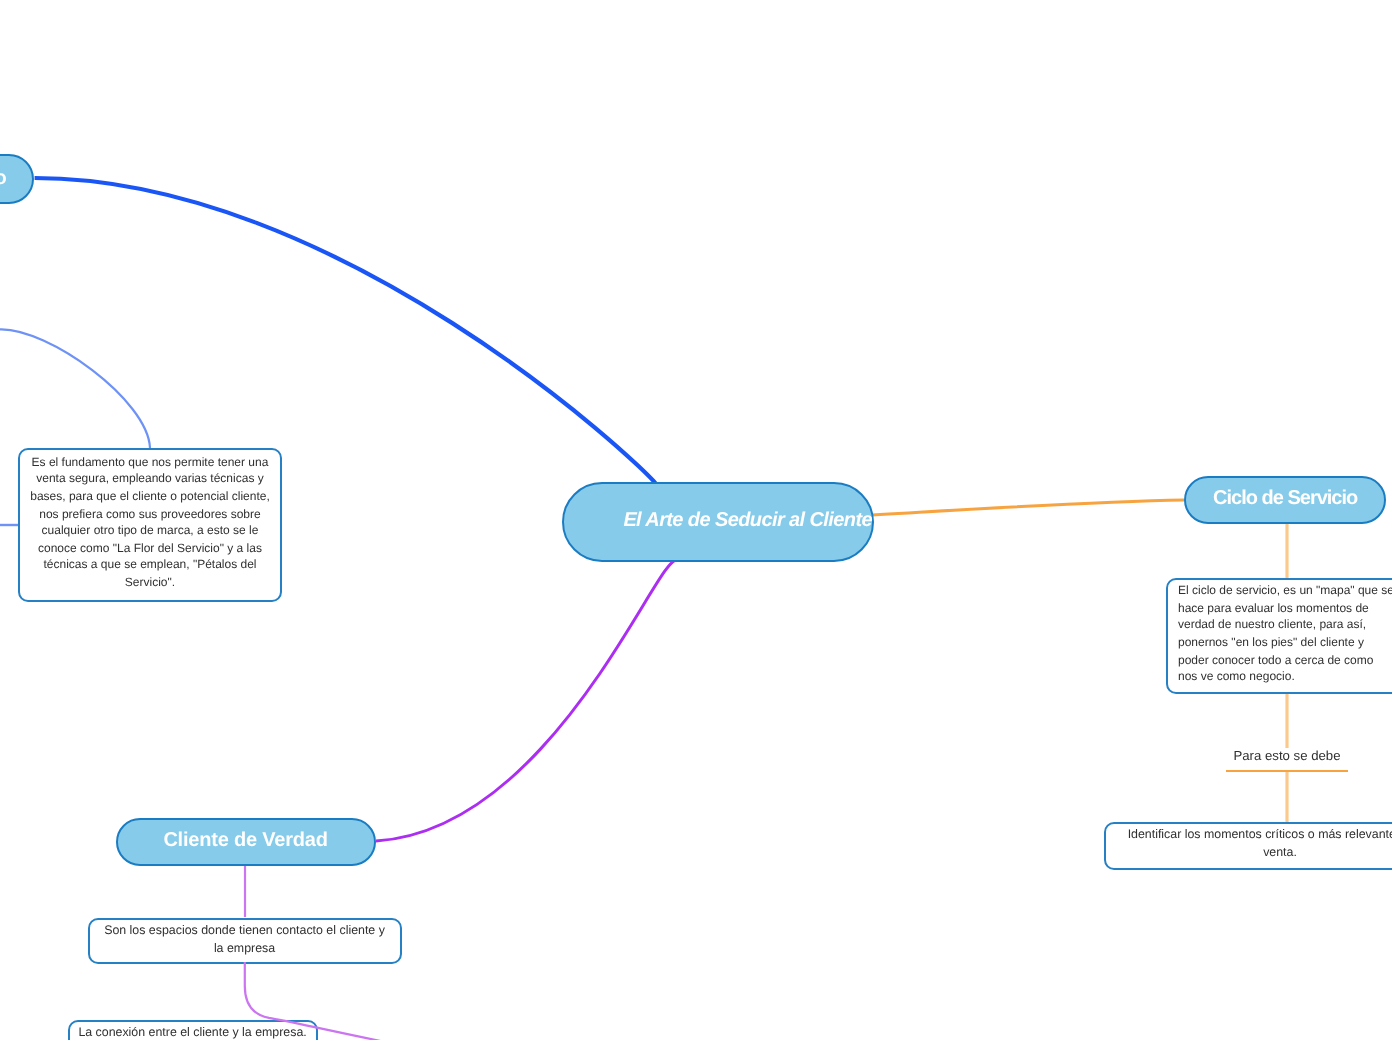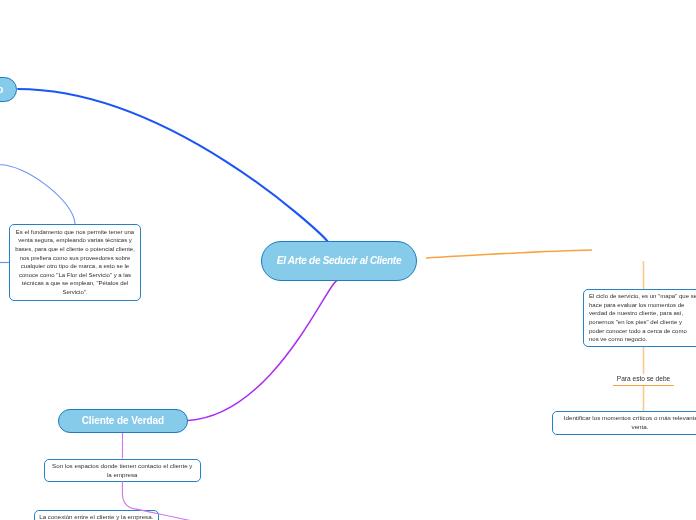--- a/index.html
+++ b/index.html
@@ -13,22 +13,22 @@
 
   .node{position:absolute;box-sizing:border-box;background:#86cbe9;will-change:transform;
         border:1.8px solid #1a7cc2;border-radius:999px;color:#ffffff;
         display:flex;align-items:center;justify-content:center;text-align:center;
         font-weight:bold;line-height:1.35;}
   .tbox{position:absolute;box-sizing:border-box;background:#ffffff;will-change:transform;
         border:1.6px solid #2581c4;border-radius:5px;color:#303030;
         display:flex;align-items:center;justify-content:center;text-align:center;
         font-size:6px;line-height:8.6px;padding:3px 5px;}
 
-  #n-center{left:261px;top:240.5px;width:156px;height:40px;font-size:10px;
-            font-style:italic;letter-spacing:-0.3px;line-height:14.5px;}
+  #n-center{left:281px;top:240.5px;width:156px;height:40px;font-size:10px;
+            font-style:italic;letter-spacing:-0.3px;line-height:14.5px;justify-content:flex-end;}
   #n-ciclo{left:592px;top:238px;width:101.2px;height:24px;font-size:10px;letter-spacing:-0.5px;}
   #n-momentos{left:57.8px;top:409.2px;width:129.6px;height:24px;font-size:10px;letter-spacing:-0.1px;}
   #n-partial{left:-60px;top:76.5px;width:77.3px;height:25px;font-size:10px;letter-spacing:-0.1px;
              justify-content:flex-end;padding-right:13px;}
 
   #b-flor{left:9px;top:224px;width:132px;height:76.5px;}
   #b-ciclo{left:583px;top:288.5px;width:121px;height:58px;text-align:left;
            justify-content:flex-start;padding:3px 5px;}
   #b-ident{left:552px;top:410.5px;width:176px;font-size:6.2px;height:24px;}
   #b-mom{left:44px;top:458.5px;width:156.5px;height:23px;padding:3px 5px;font-size:6.2px;}
@@ -65,20 +65,23 @@
   <div class="node" id="n-partial">
     <span>o</span>
   </div>
 
   <div class="node" id="n-center">
     <div>
       <div>El Arte de Seducir al Cliente</div>
     </div>
   </div>
 
+  <div class="node" id="n-ciclo">
+    <span>Ciclo de Servicio</span>
+  </div>
 
   <div class="node" id="n-momentos">
     <span>Cliente de Verdad</span>
   </div>
 
   <div class="tbox" id="b-flor">
     <span>Es el fundamento que nos permite tener una venta segura, empleando varias técnicas y bases, para que el cliente o potencial cliente, nos prefiera como sus proveedores sobre cualquier otro tipo de marca, a esto se le conoce como "La Flor del Servicio" y a las técnicas a que se emplean, "Pétalos del Servicio".</span>
   </div>
 
   <div class="tbox" id="b-ciclo">

